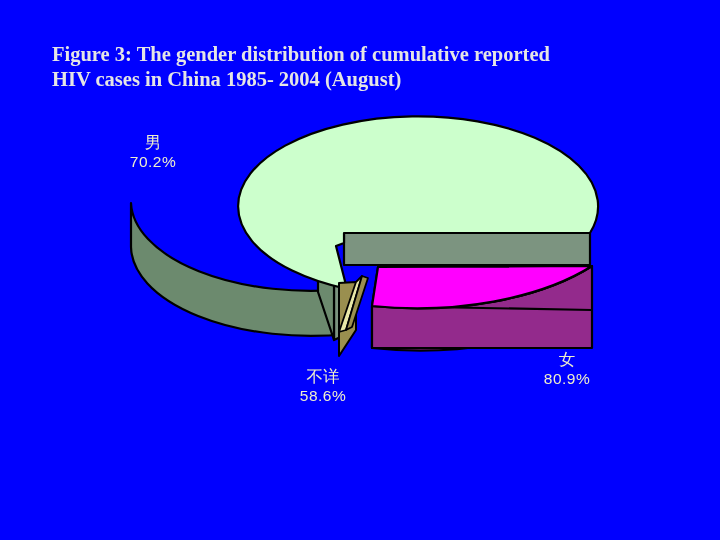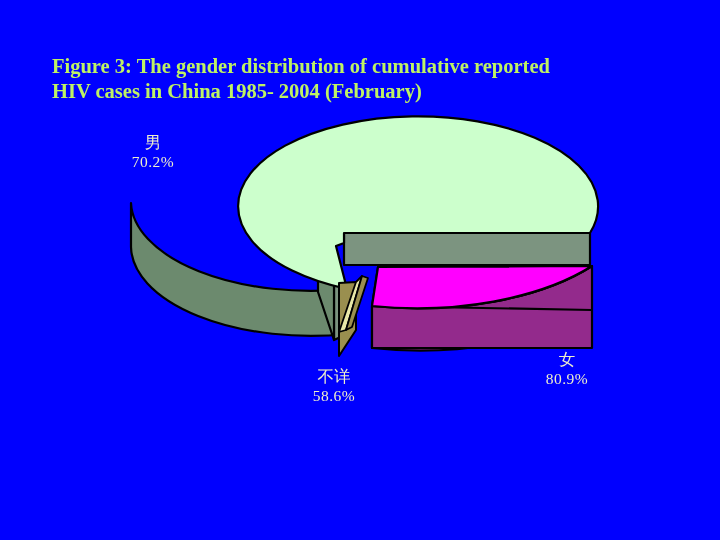--- a/index.html
+++ b/index.html
@@ -16,27 +16,26 @@
     position: relative;
     width: 720px;
     height: 540px;
     background: #0000ff;
   }
   #title {
     position: absolute;
     left: 52px;
     top: 42px;
     width: 620px;
-    color: #bef264;
+    color: #e5e5e5;
     font-family: "Liberation Serif", serif;
     font-weight: bold;
     font-size: 20.5px;
     line-height: 25px;
     letter-spacing: 0px;
-    margin-top: 12px;
   }
   #title .line {
     display: block;
     white-space: nowrap;
   }
   #chart-area {
     position: absolute;
     left: 0;
     top: 0;
     width: 720px;
@@ -50,36 +49,36 @@
     line-height: 19px;
     text-align: center;
     white-space: nowrap;
   }
   .pie-label .cat {
     display: block;
     font-size: 16.5px;
   }
   .pie-label .pct {
     display: block;
-    font-family: Liberation Serif, serif;
+    font-family: Liberation Sans, sans-serif;
     font-size: 15.5px;
     letter-spacing: 0.5px;
   }
   #label-male  { left: 118px; top: 133px; width: 70px; }
   #label-female{ left: 527px; top: 350px; width: 80px; }
-  #label-unk   { left: 294px; top: 367px; width: 80px; }
+  #label-unk   { left: 283px; top: 367px; width: 80px; }
 </style>
 </head>
 <body>
 
 <div id="slide">
 
   <div id="title">
     <span class="line">Figure 3: The gender distribution of cumulative reported</span>
-    <span class="line">HIV cases in China 1985- 2004 (February)</span>
+    <span class="line">HIV cases in China 1985- 2004 (August)</span>
   </div>
 
   <svg id="chart-area" viewBox="0 0 720 540" width="720" height="540">
 
     <path d="M 131,247
              A 180,90 0 0 0 347,334
              L 347,289
              A 180,90 0 0 1 131,203
              Z" fill="#6C8A6E" stroke="#000000" stroke-width="2.2" stroke-linejoin="round"></path>
 

